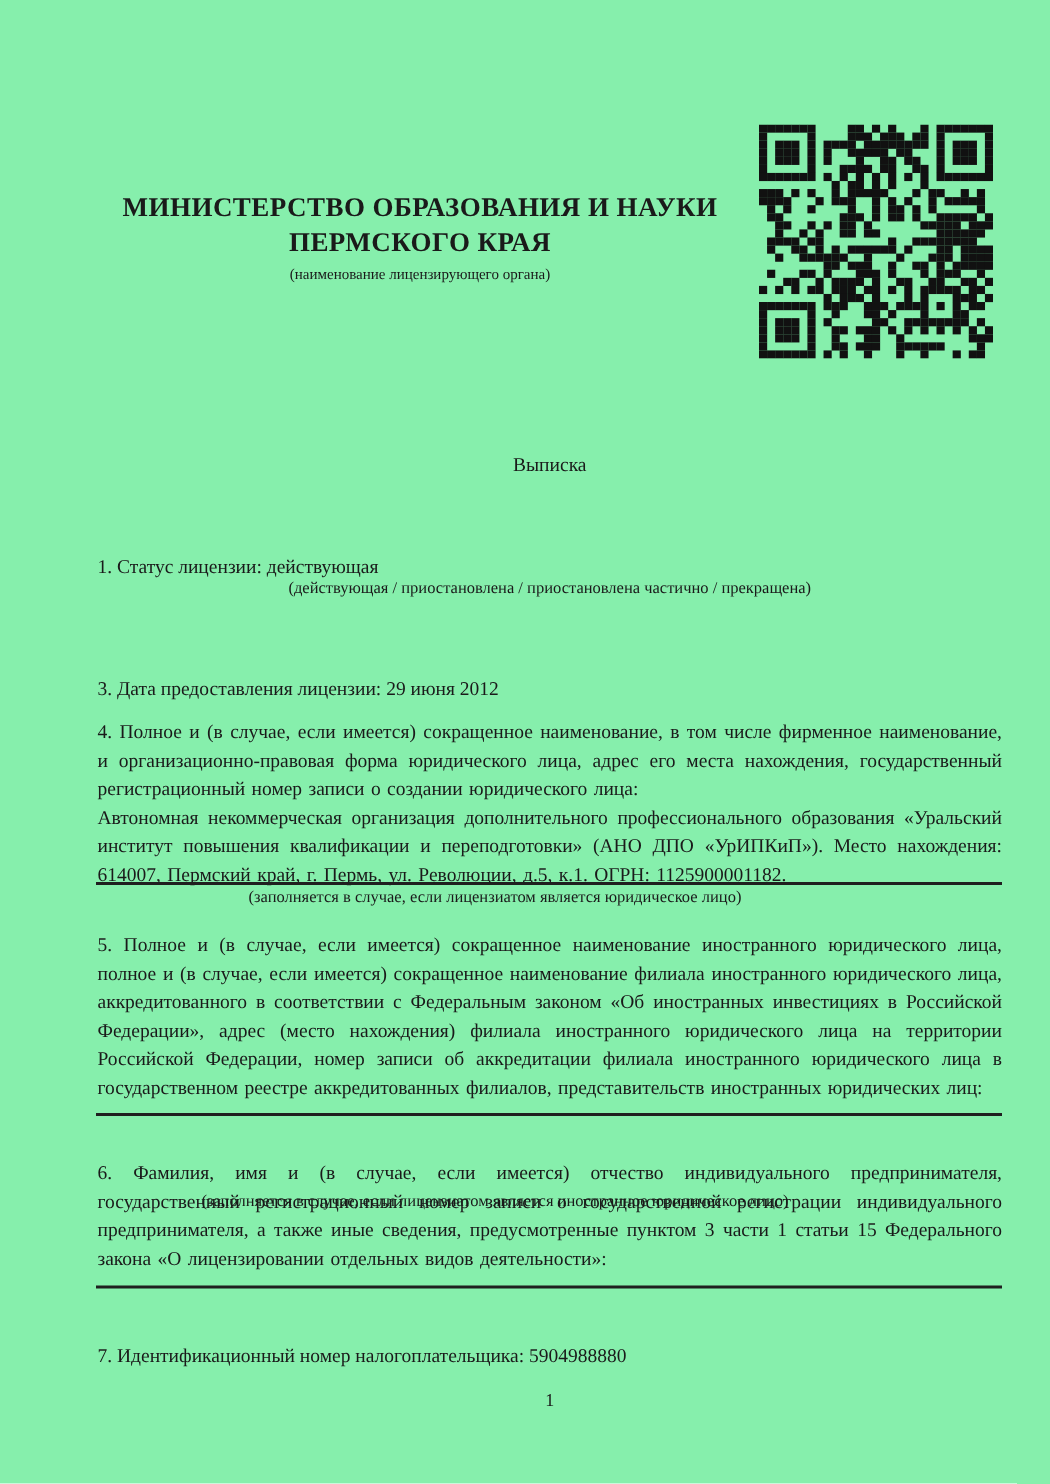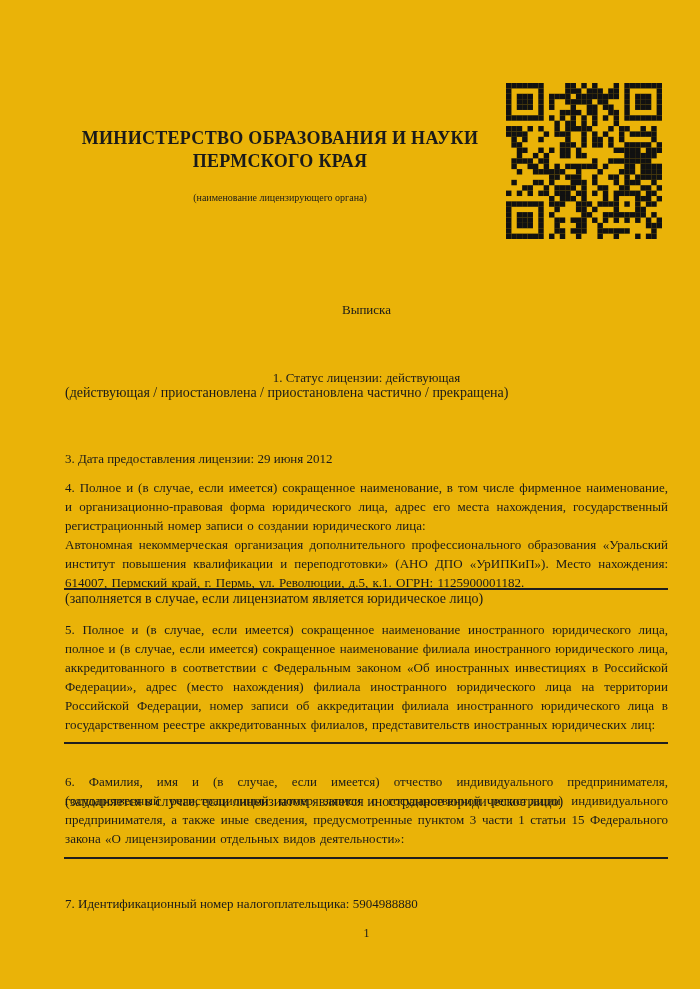--- a/index.html
+++ b/index.html
@@ -1,32 +1,32 @@
 <!DOCTYPE html>
 <html><head>
 <meta charset="utf-8">
 <style>
   html,body{margin:0;padding:0;background:#ffffff;}
   .page{
-    position:relative;width:700px;height:989px;background:#eab308;
+    position:relative;width:700px;height:989px;background:#86efac;
     font-family:"Liberation Serif",serif;color:#1a1a1a;overflow:hidden;
   }
   .abs{position:absolute;}
   .ministry{
     left:58px;top:127px;width:444px;text-align:center;
     font-weight:bold;font-size:18px;line-height:23px;letter-spacing:.3px;
   }
   .ministry .form-cap{
-    font-weight:normal;font-size:10px;line-height:13px;margin-top:18px;letter-spacing:0;
+    font-weight:normal;font-size:10px;line-height:13px;margin-top:4px;letter-spacing:0;
   }
   .qr{left:506px;top:83px;width:156px;height:156px;}
   .doc-title{left:65px;top:300px;width:603px;text-align:center;font-size:13px;line-height:19px;}
   .item{left:65px;width:603px;font-size:13px;line-height:19px;}
   .just{text-align:justify;word-spacing:1px;}
-  .fieldcap{left:65px;width:603px;font-size:14px;line-height:13px;font-family:Liberation Serif, serif;}
+  .fieldcap{left:65px;width:603px;text-align:center;font-size:11px;line-height:13px;font-family:Liberation Serif, serif;}
   .fieldcap.narrow{width:530px;}
   .rule{left:64px;width:604px;height:0;border-top:2px solid #1f1f1f;}
   .pagenum{left:65px;top:925px;width:603px;text-align:center;font-size:12px;line-height:16px;}
 </style>
 </head>
 <body>
 
 <div class="page">
 
   <div class="abs qr">
@@ -475,21 +475,21 @@
   <div class="abs ministry">
     <div>МИНИСТЕРСТВО ОБРАЗОВАНИЯ И НАУКИ</div>
     <div>ПЕРМСКОГО КРАЯ</div>
     <div class="form-cap">(наименование лицензирующего органа)</div>
   </div>
 
   <div class="abs doc-title">
     <div>Выписка</div>
   </div>
 
-  <div class="abs item" style="top:368px;text-align:center;">1. Статус лицензии: действующая</div>
+  <div class="abs item" style="top:368px;">1. Статус лицензии: действующая</div>
   <div class="abs fieldcap" style="top:386px;">(действующая / приостановлена / приостановлена частично / прекращена)</div>
 
 
   <div class="abs item" style="top:449px;">3. Дата предоставления лицензии: 29 июня 2012</div>
 
   <div class="abs item just" style="top:478px;">
     <div>4. Полное и (в случае, если имеется) сокращенное наименование, в том числе фирменное наименование, и организационно-правовая форма юридического лица, адрес его места нахождения, государственный регистрационный номер записи о создании юридического лица:</div>
     <div>Автономная некоммерческая организация дополнительного профессионального образования «Уральский институт повышения квалификации и переподготовки» (АНО ДПО «УрИПКиП»). Место нахождения: 614007, Пермский край, г. Пермь, ул. Революции, д.5, к.1. ОГРН: 1125900001182.</div>
   </div>
   <div class="abs rule" style="top:588px;"></div>

